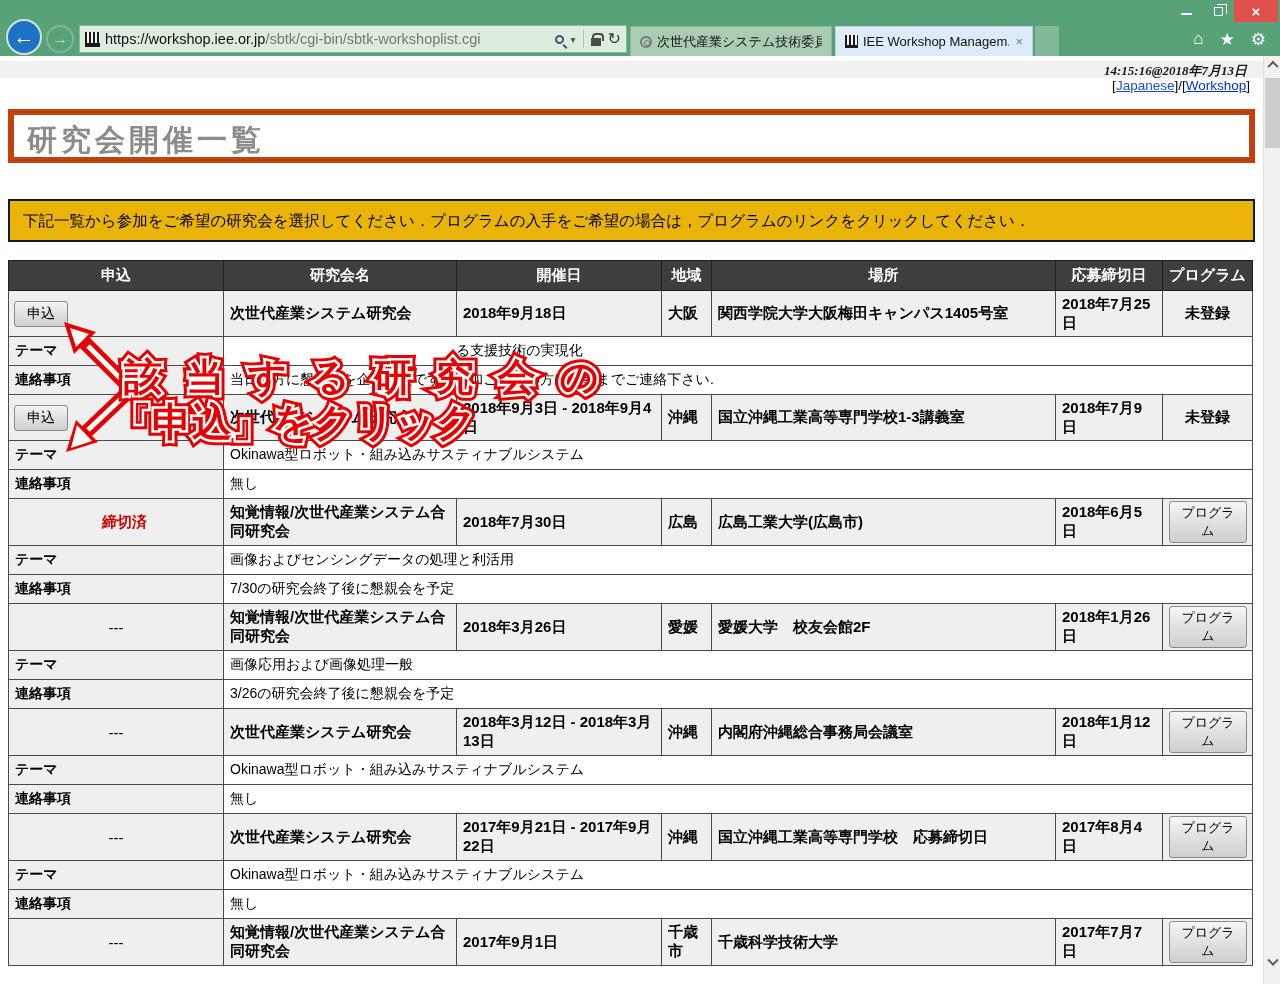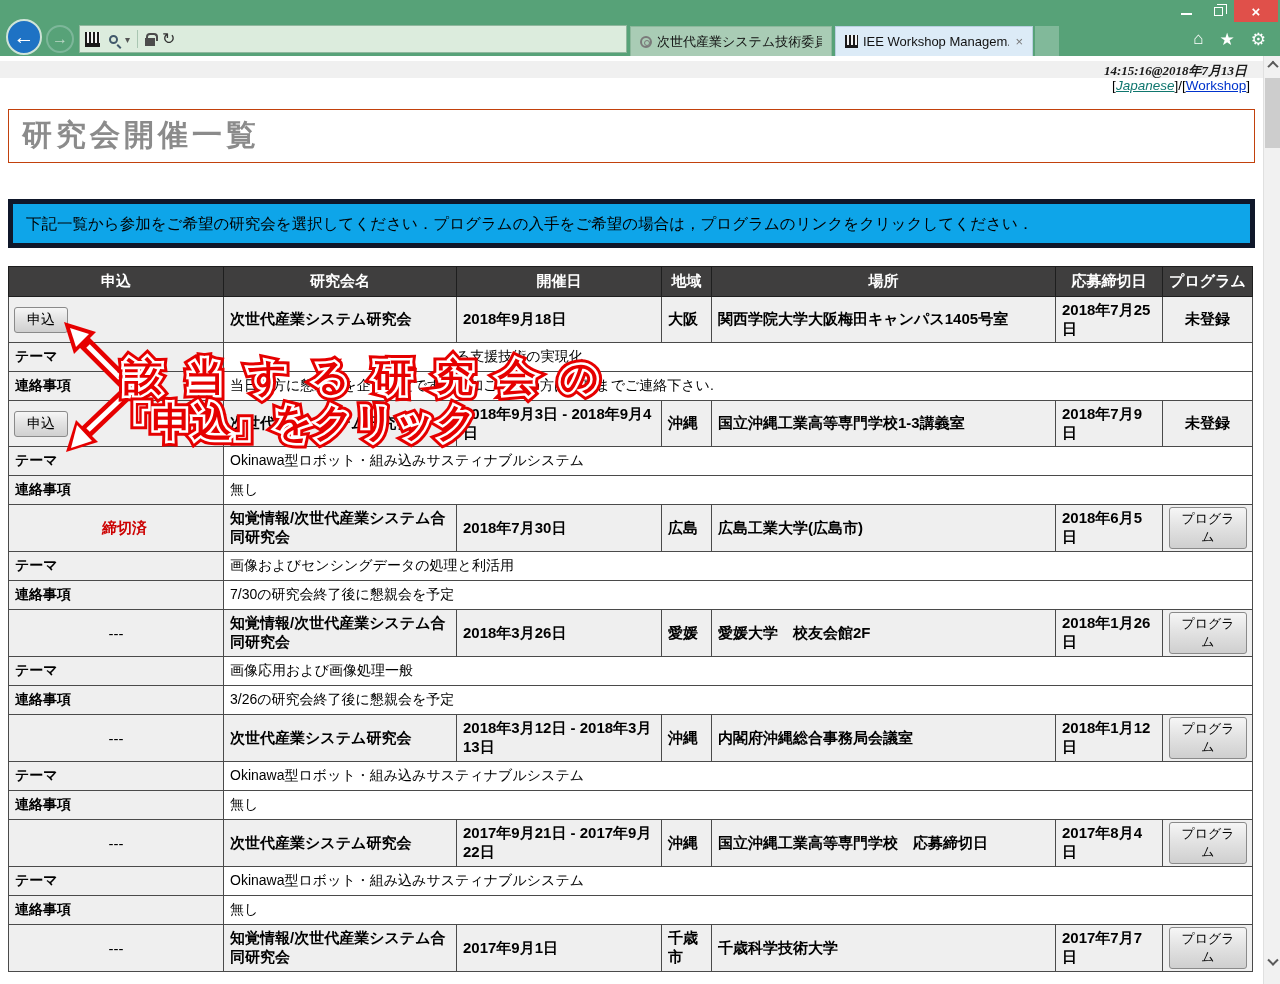--- a/index.html
+++ b/index.html
@@ -47,26 +47,26 @@
   .tab-close { color:#777; font-size:13px; margin-left:6px; }
   .newtab { width:24px; height:30px; align-self:flex-end; background:rgba(255,255,255,.25); margin-left:2px; }
   .chrome-icons { margin-left:auto; display:flex; gap:16px; color:#fff; font-size:17px; padding-right:14px; align-items:center; }
 
   
   .page { position:relative; width:1263px; height:928px; background:#fff; overflow:hidden; }
   .topstrip { height:17px; background:#f0f0f0; margin-top:5px; text-align:right; padding-right:16px; }
   .timestamp { font-family:"Liberation Serif", serif; font-style:italic; font-weight:bold; font-size:13px; color:#1a1a1a; }
   .langline { text-align:right; padding-right:13px; font-size:13.5px; height:19px; color:#000; }
   .langline a { text-decoration:underline; }
-  .lang-jp { color:#0f766e;font-style:italic; } .lang-en { color:#0033cc; }
-
-  .title-box { margin:12px 8px 0 8px; height:54px; border:1px solid #c2410c; color:#8b8b8b;
+  .lang-jp { color:#1d4ed8; } .lang-en { color:#0033cc; }
+
+  .title-box { margin:12px 8px 0 8px; height:54px; border:6px solid #c2410c; color:#8b8b8b;
                font-size:30px; font-weight:bold; line-height:50px; padding-left:13px; letter-spacing:4px; }
 
-  .instr-box { margin:36px 8px 0 8px; border:5px solid #0f172a; background:#0ea5e9;
+  .instr-box { margin:36px 8px 0 8px; border:2px solid #0f172a; background:#eab308;
                padding:7px 13px; font-size:15.5px; line-height:25px; color:#000; }
   .manual-link { color:#0000cc; text-decoration:underline; }
   .pdf-icon { display:inline-block; width:11px; height:13px; background:#fff; border:1px solid #b05050;
               position:relative; margin:0 1px; vertical-align:-2px; }
   .pdf-icon::before { content:''; position:absolute; left:1px; top:4px; width:7px; height:6px; background:#cc1111; }
 
   
   table.wtable { border-collapse:collapse; table-layout:fixed; width:1244px; margin:18px 0 0 8px; font-size:15px; }
   .wtable th { background:#3f3e3e; color:#fff; font-weight:bold; height:30px; border:1px solid #1e1e1e; font-size:15px; }
   .wtable td { border:1px solid #4a4a4a; padding:2px 6px; vertical-align:middle; word-break:break-all; }
@@ -111,20 +111,21 @@
       <div class="win-btn close">
           <span>×</span>
         </div>
     </div>
   </div>
   <div class="navrow">
     <div class="back">←</div>
     <div class="fwd">→</div>
     <div class="urlbar">
       <span class="favicon-bars"></span>
+      <span class="url"><span class="domain">https://workshop.iee.or.jp</span><span class="path">/sbtk/cgi-bin/sbtk-workshoplist.cgi</span></span>
       <span class="url-icons">
         <span class="search-ico"></span>
         <span class="caret">▾</span>
         <span class="sep"></span>
         <span class="lock"></span>
         <span class="refresh">↻</span>
       </span>
     </div>
     <div class="tab inactive">
       <span class="tab-fav-circle"></span>

